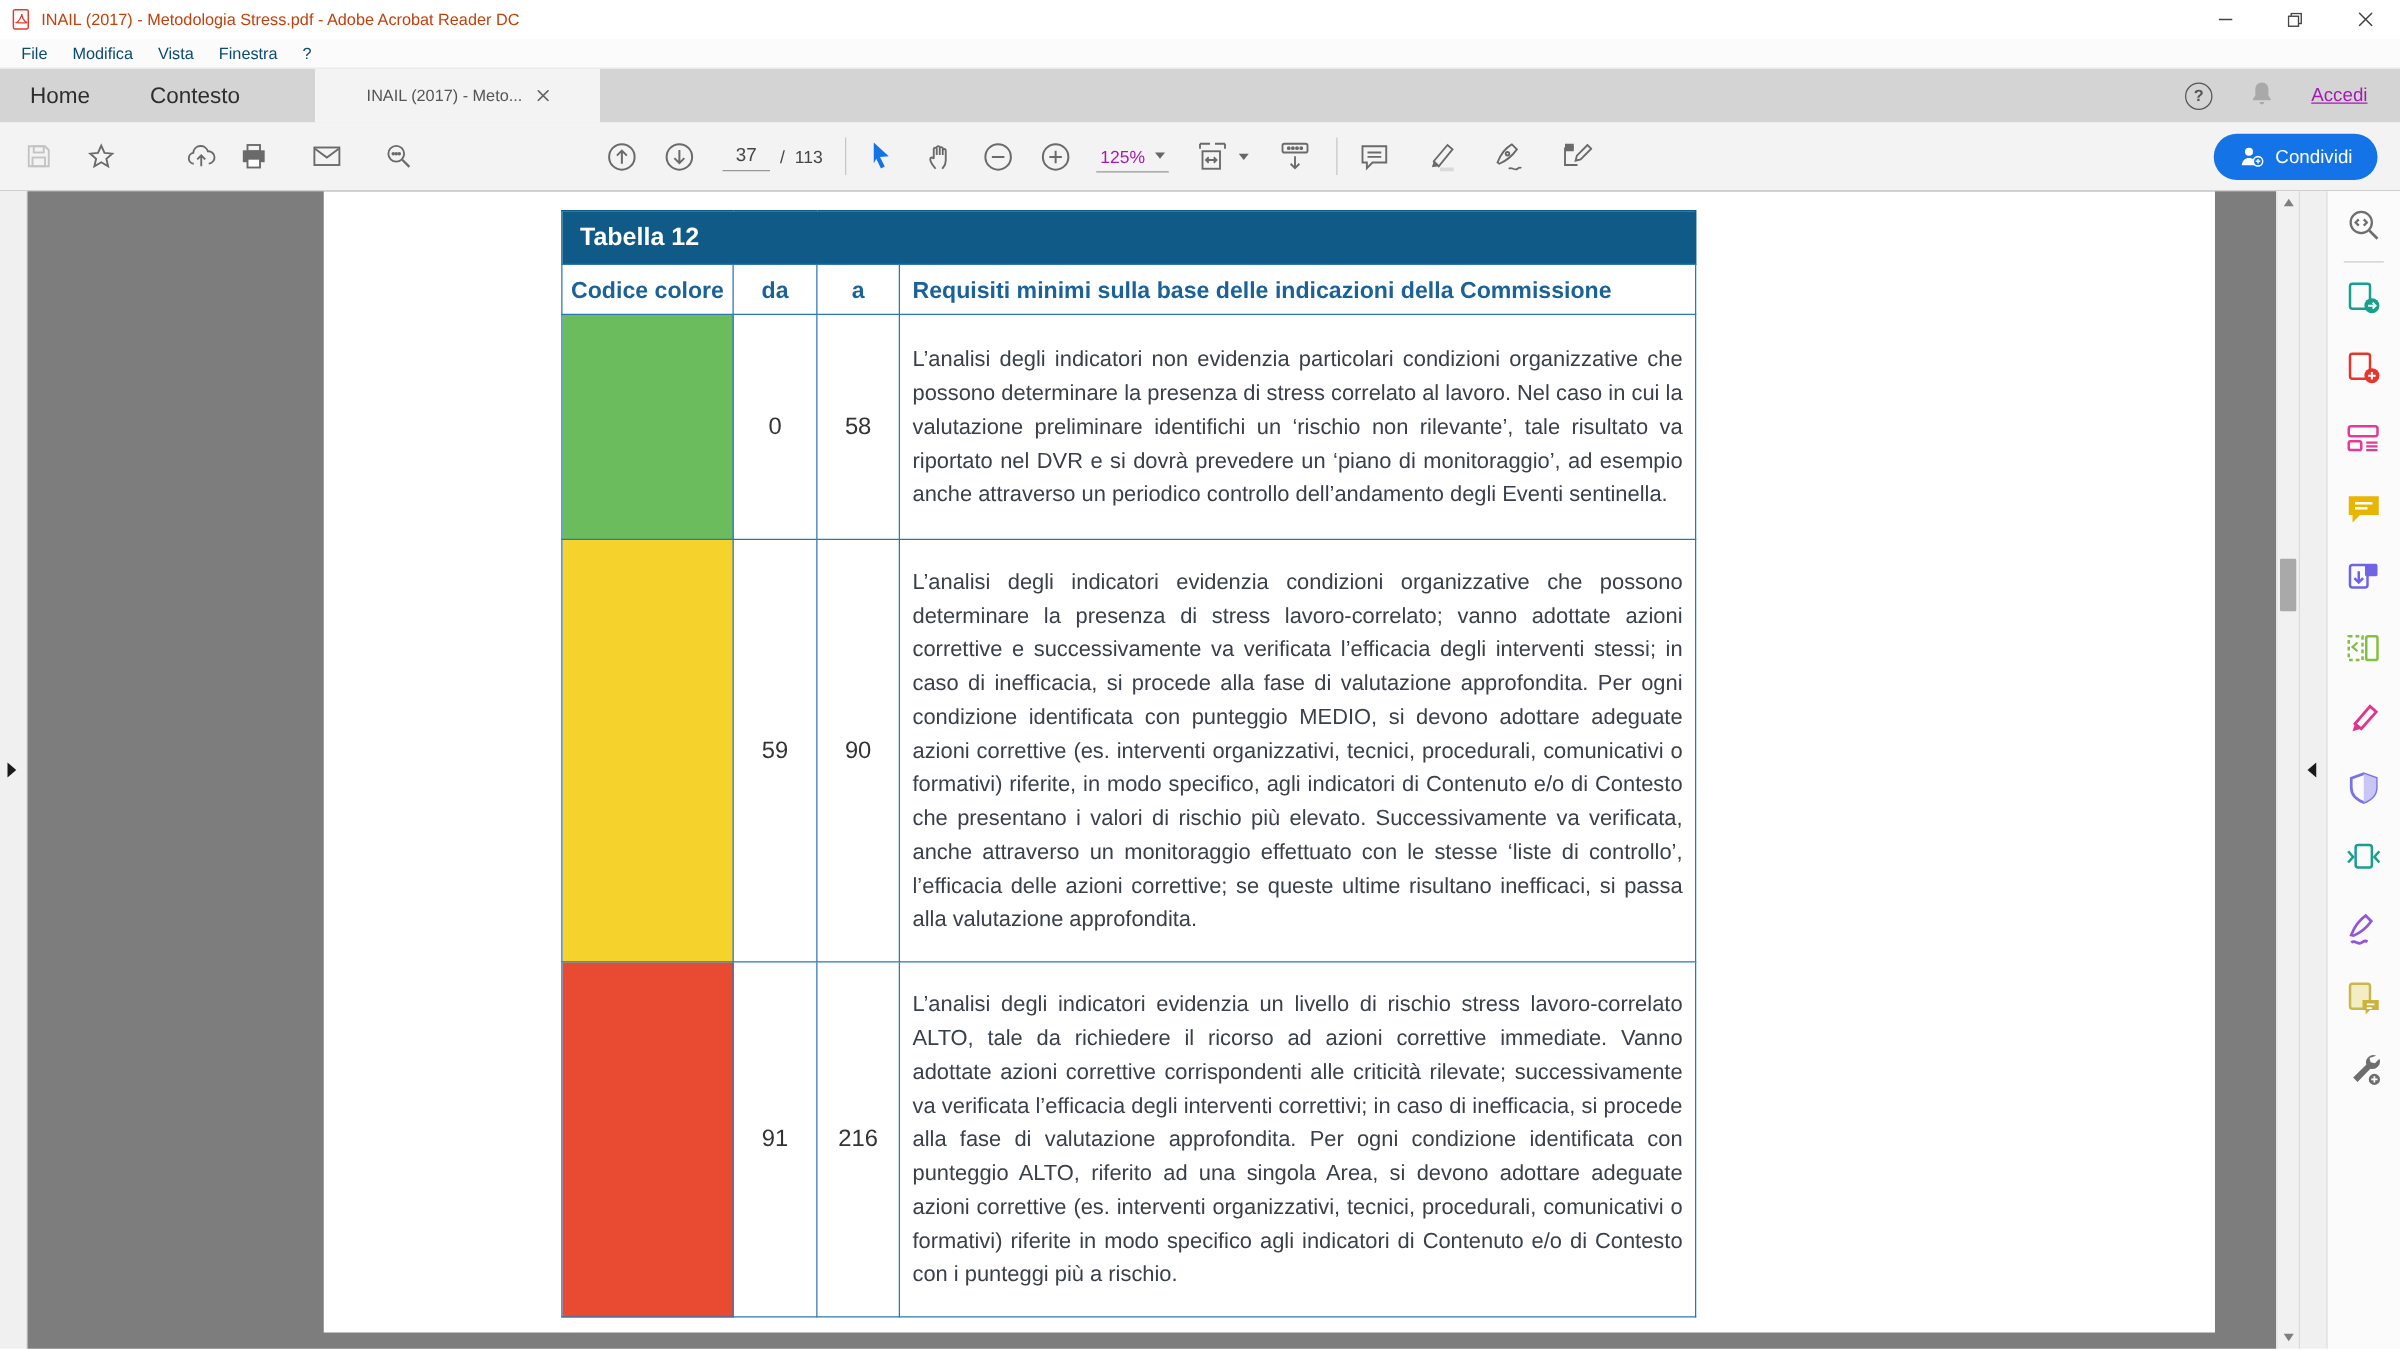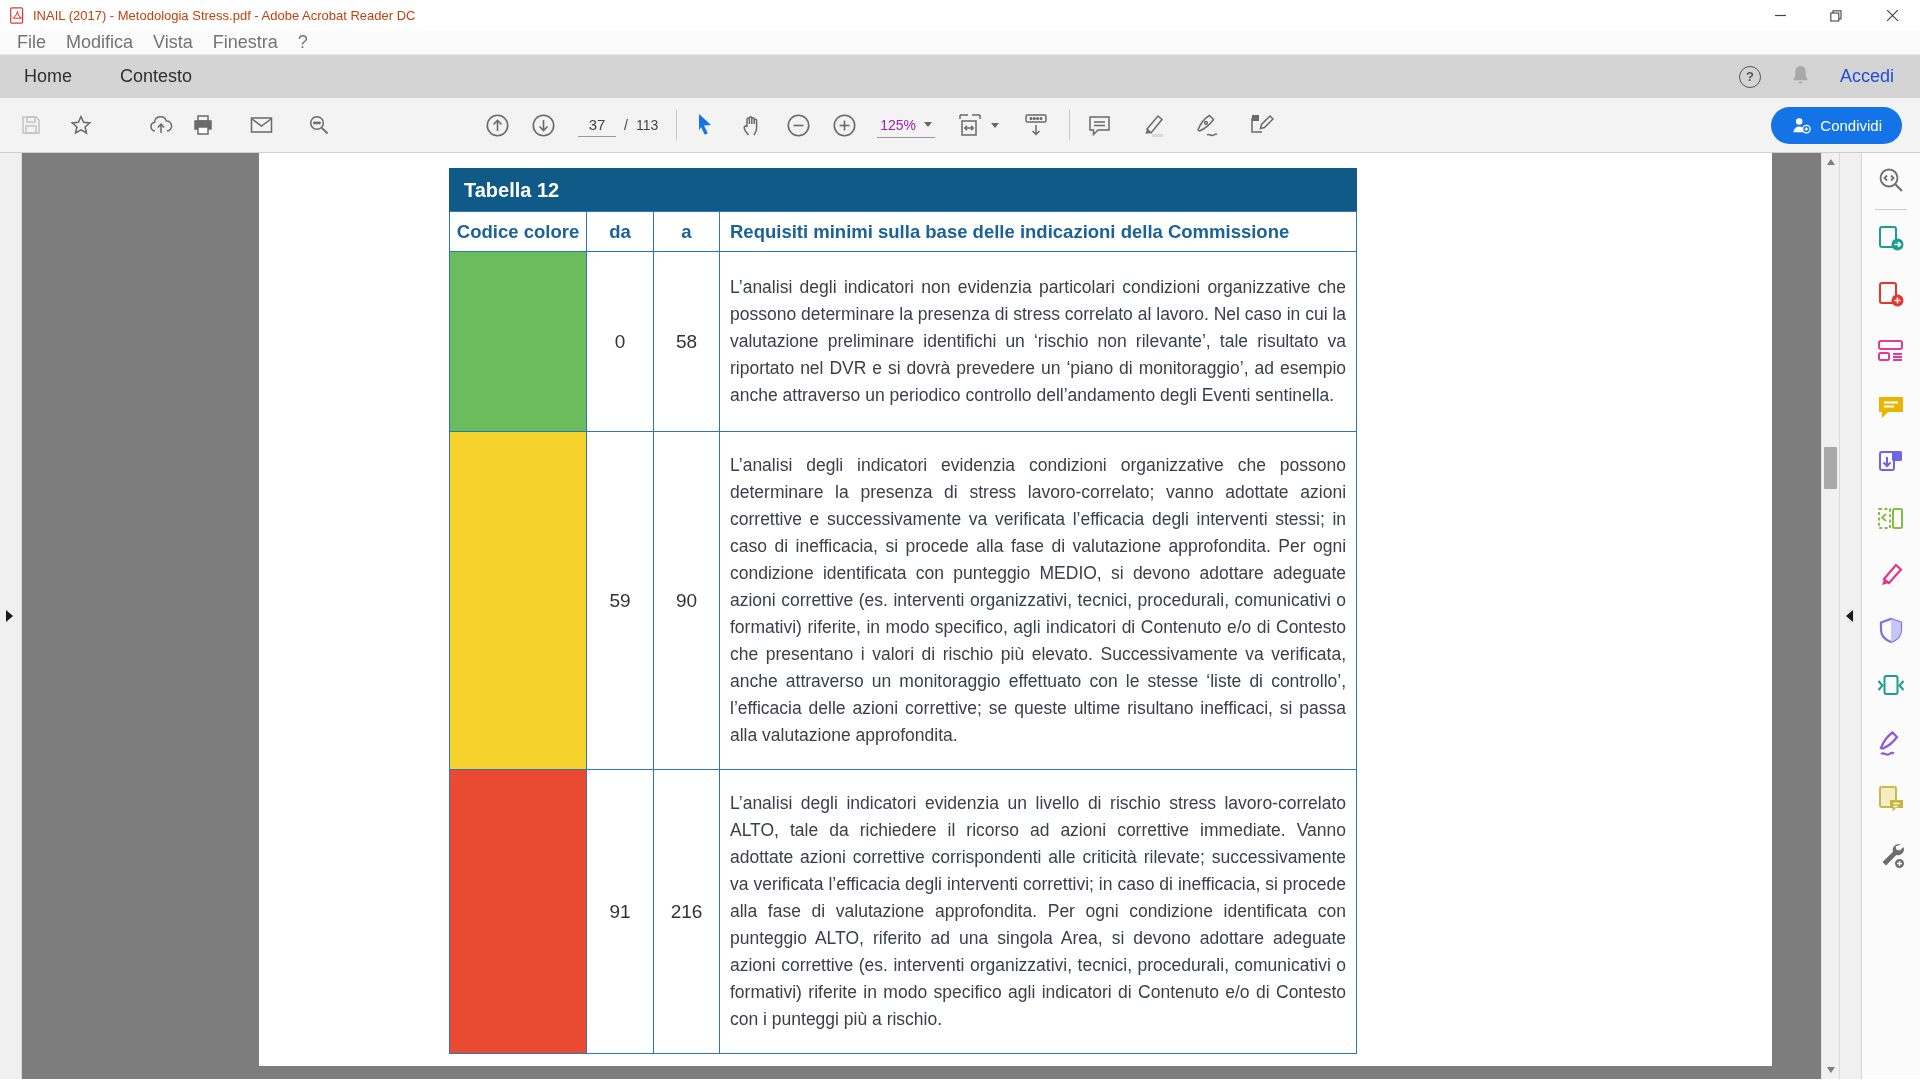--- a/index.html
+++ b/index.html
@@ -9,31 +9,31 @@
   
   .titlebar { height:31px; background:#ffffff; display:flex; align-items:center; }
   .titlebar .pdf-logo { margin:0 7px 0 9px; display:flex; }
   .titlebar .title-text { font-size:13px; color:#c2410c; }
   .titlebar .spacer { flex:1; }
   .win-btn { width:56px; height:31px; display:flex; align-items:center; justify-content:center; }
 
   
   .menubar { height:24px; background:#fbfbfb; display:flex; align-items:center; padding-left:7px;
     border-bottom:1px solid #ececec; }
-  .menu-item { font-size:18px; color:#737373; padding:0 10px; height:100%; display:flex; align-items:center; }
+  .menu-item { font-size:13px; color:#0c4a6e; padding:0 10px; height:100%; display:flex; align-items:center; }
 
   
   .tabbar { height:43px; background:#d4d4d4; display:flex; align-items:stretch; }
   .tab { display:flex; align-items:center; padding:0 24px; font-size:18px; color:#2e2e2e; }
   .doc-tab { background:#f3f3f3; width:228px; margin-left:36px; justify-content:center;
     font-size:13px; color:#555; gap:12px; }
   .tab-right { margin-left:auto; display:flex; align-items:center; gap:30px; margin-right:26px; }
   .help-circle { width:22px; height:22px; border:1.6px solid #555; border-radius:50%;
     display:flex; align-items:center; justify-content:center; font-size:13px; color:#555; font-weight:bold; }
-  .accedi { font-size:18px; color:#1d4ed8; }
+  .accedi { font-size:15px; color:#a21caf;text-decoration:underline; }
 
   
   .toolbar { height:55px; background:#f3f3f3; border-bottom:1px solid #cfcfcf;
     display:flex; align-items:center; }
   .tbtn { width:34px; height:34px; display:flex; align-items:center; justify-content:center; border-radius:3px; }
   .tsep { width:1px; height:30px; background:#c6c6c6; }
   .page-input { width:38px; height:24px; border:none; border-bottom:1px solid #999; background:transparent;
     text-align:center; font-size:15px; color:#444; font-family:inherit; }
   .page-total { font-size:14px; color:#444; margin-left:8px; }
   .zoom-box { display:flex; align-items:center; gap:8px; border-bottom:1px solid #999; height:26px; padding:0 3px; }
@@ -119,20 +119,28 @@
   <span class="menu-item">File</span>
   <span class="menu-item">Modifica</span>
   <span class="menu-item">Vista</span>
   <span class="menu-item">Finestra</span>
   <span class="menu-item">?</span>
 </div>
 
 <div class="tabbar">
   <span class="tab">Home</span>
   <span class="tab">Contesto</span>
+  <span class="tab doc-tab">
+    <span>INAIL (2017) - Meto...</span>
+    <span>
+      <svg width="9" height="9" viewBox="0 0 9 9">
+          <path d="M0 0 9 9 M9 0 0 9" stroke="#666" stroke-width="1.3"></path>
+        </svg>
+    </span>
+  </span>
   <span class="tab-right">
     <span class="help-circle">?</span>
     <span>
       <svg width="19" height="21" viewBox="0 0 20 22">
           <path d="M10 2c-3.5 0-5.5 2.6-5.5 6v5L2.5 16v1h15v-1l-2-3V8c0-3.4-2-6-5.5-6z" fill="#a9a9a9"></path>
           <path d="M8 18.5a2 2 0 0 0 4 0z" fill="#a9a9a9"></path>
         </svg>
     </span>
     <span class="accedi">Accedi</span>
   </span>

